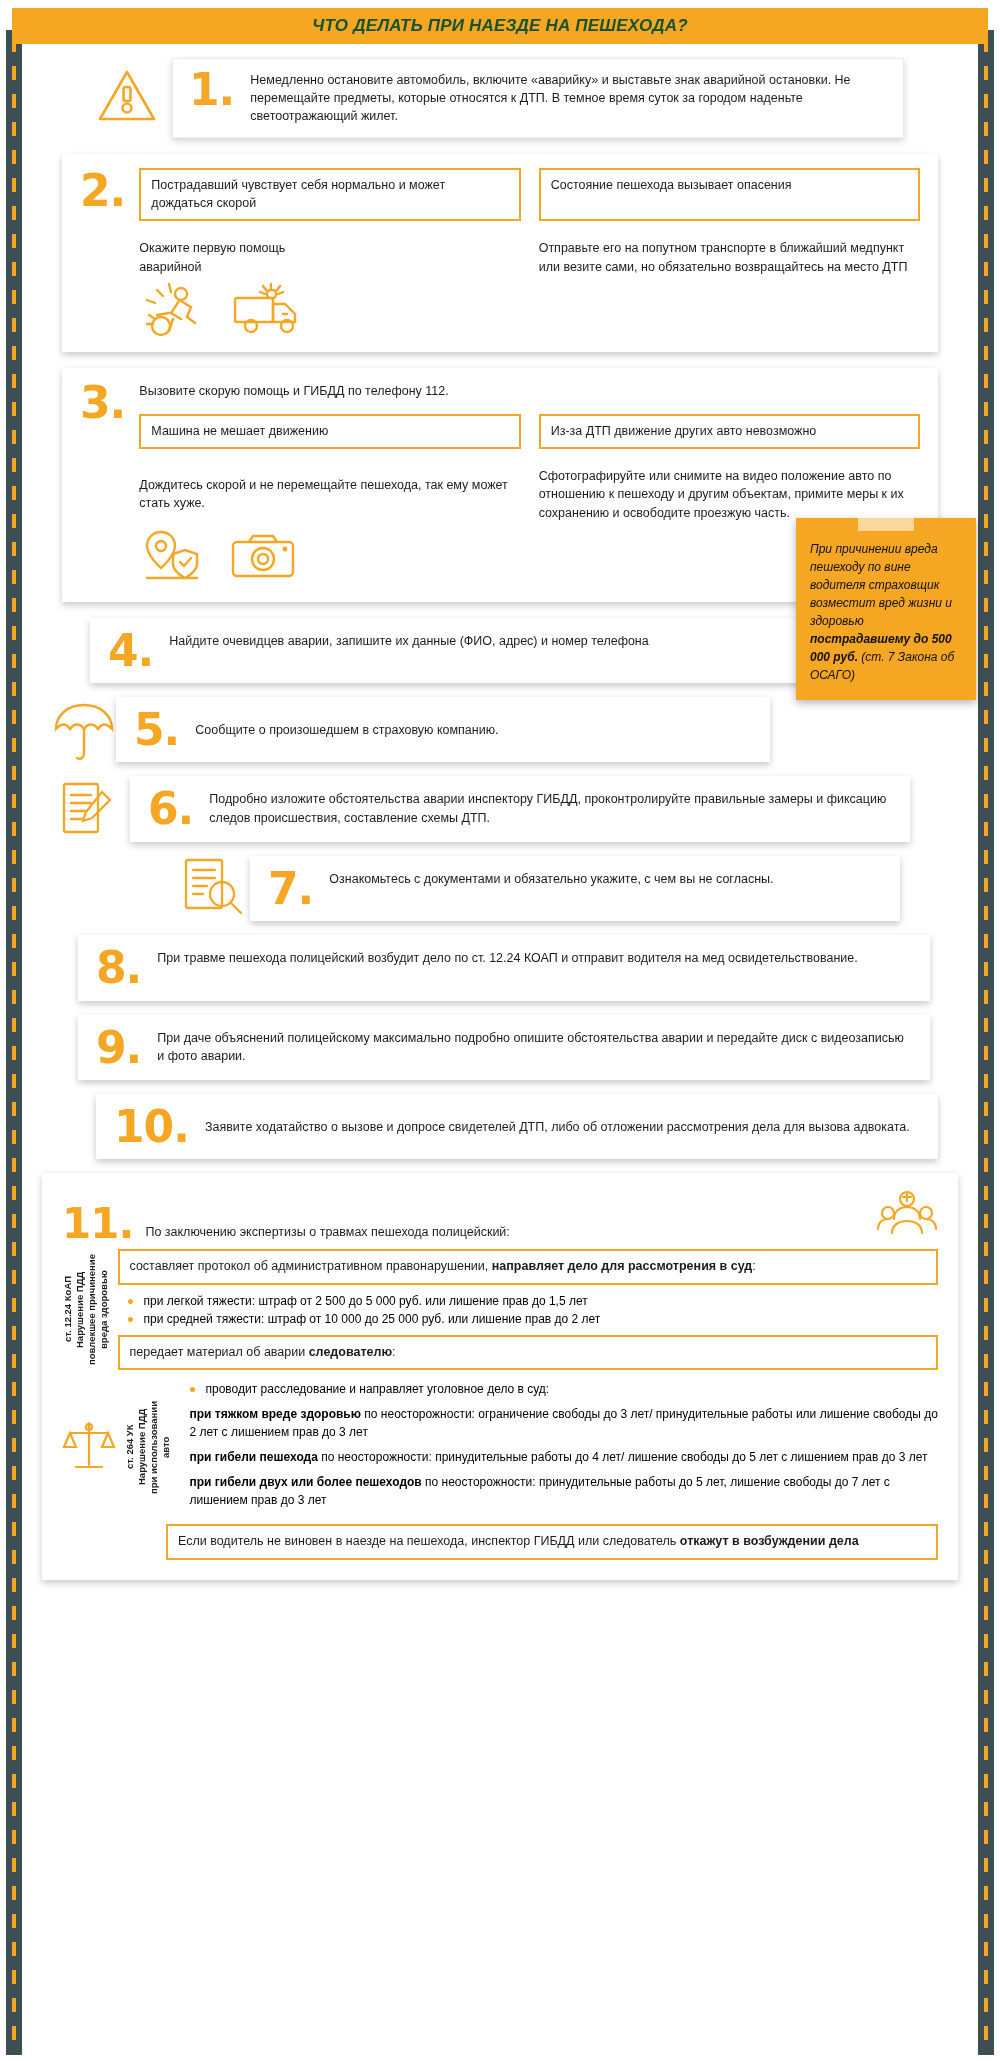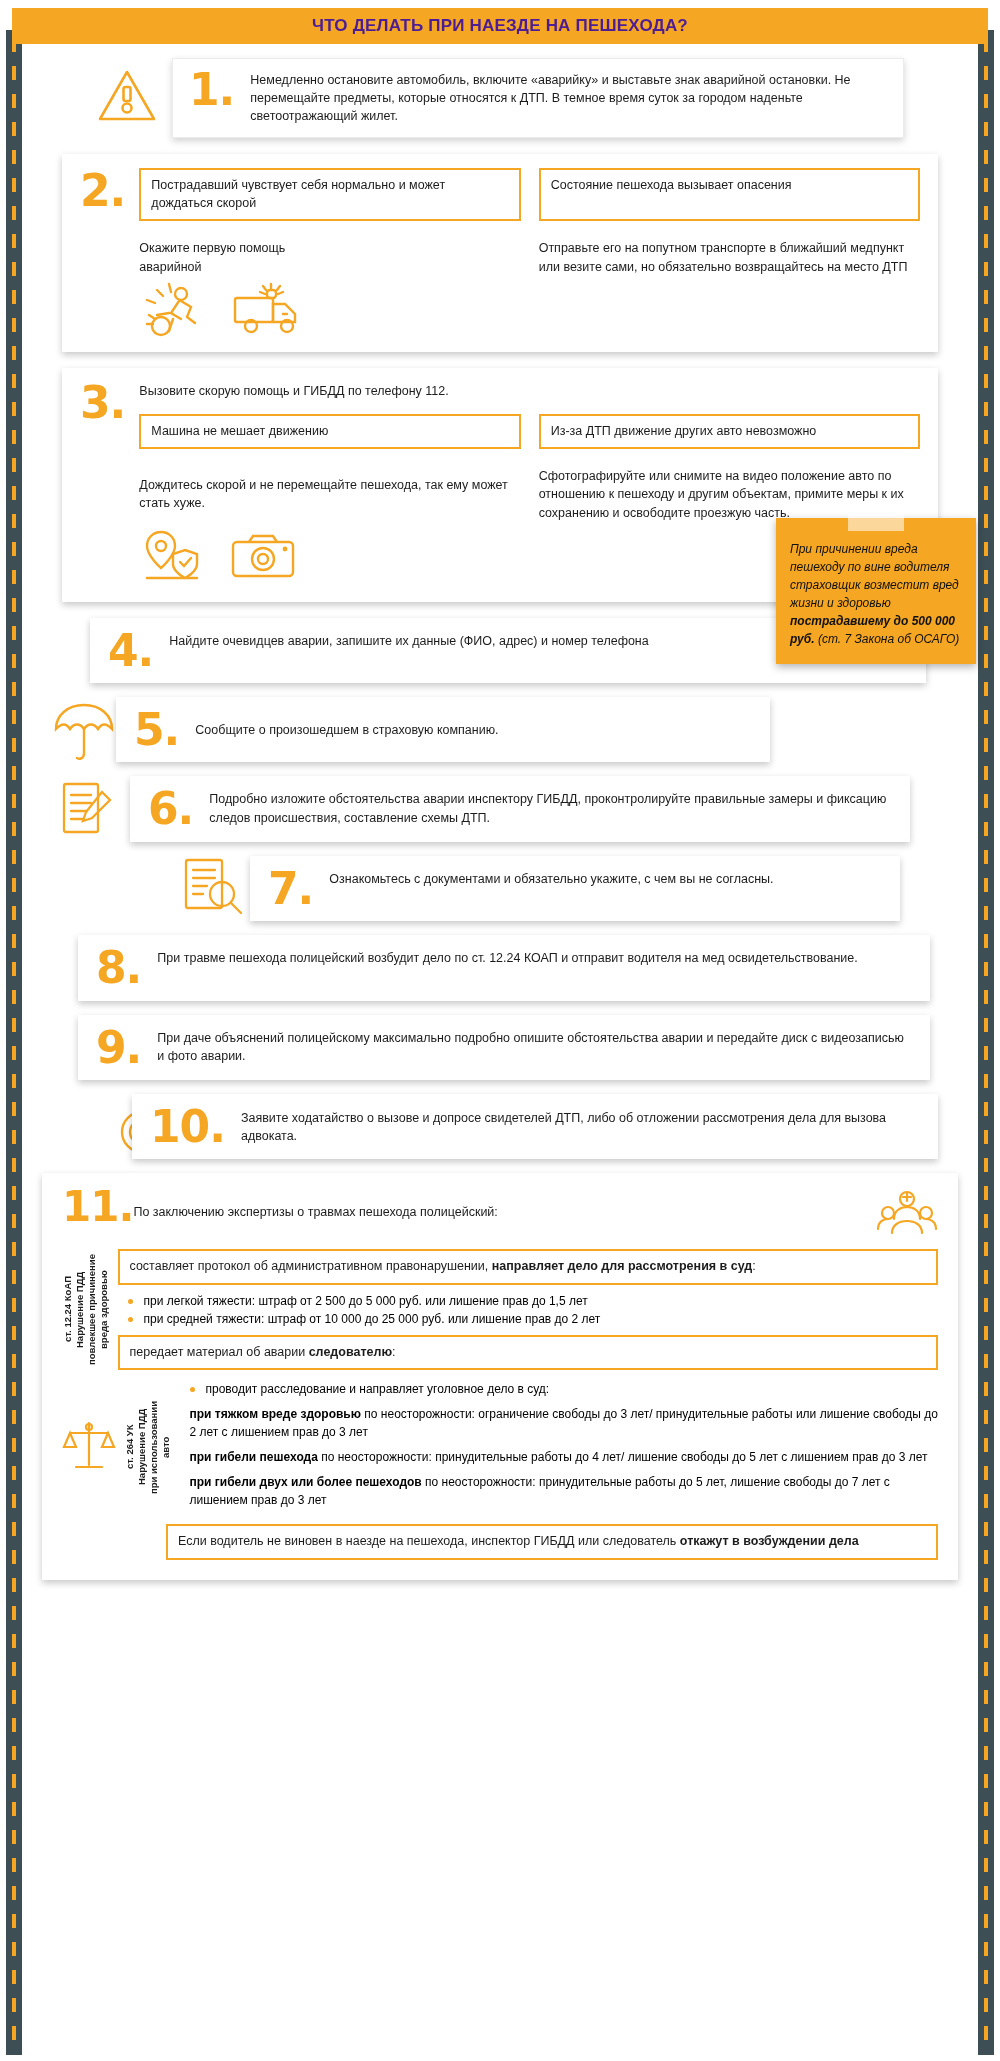--- a/index.html
+++ b/index.html
@@ -13,24 +13,25 @@
   
   .header-bar {
     position: relative;
     margin: 8px 12px 0 12px;
     height: 36px;
     background: #F5A623;
     display: flex; align-items: center; justify-content: center;
     z-index: 5;
   }
   .header-bar .title {
-    color: #4c1d95;
+    color: #14532d;
     font-size: 17px;
     font-weight: 700;
     letter-spacing: .2px;
+    font-style: italic;
   }
 
   
   .rail {
     position: absolute;
     top: 30px;
     width: 16px;
     height: 2025px;
     background: #3d4f54;
     z-index: 0;
@@ -97,31 +98,31 @@
 
   .c2 { margin: 0 32px 16px 32px; padding: 14px 18px 10px 18px; }
   .c3 { margin: 0 32px 16px 32px; padding: 14px 18px 12px 18px; }
 
   .c4 { margin: 0 44px 14px 60px; display:flex; gap:16px; align-items:flex-start; padding: 14px 18px;}
   .c5 { margin: 0 200px 14px 86px; display:flex; gap:16px; align-items:center; padding: 14px 18px;}
   .c6 { margin: 0 60px 14px 100px; display:flex; gap:16px; align-items:flex-start; padding: 14px 18px;}
   .c7 { margin: 0 70px 14px 220px; display:flex; gap:16px; align-items:flex-start; padding: 14px 18px;}
   .c8 { margin: 0 40px 14px 48px; display:flex; gap:16px; align-items:flex-start; padding: 14px 18px;}
   .c9 { margin: 0 40px 14px 48px; display:flex; gap:16px; align-items:flex-start; padding: 14px 18px;}
-  .c10 { margin: 0 32px 14px 102px; display:flex; gap:16px; align-items:center; padding: 14px 18px;}
+  .c10 { margin: 0 32px 14px 66px; display:flex; gap:16px; align-items:center; padding: 14px 18px;}
   .c11 { margin: 0 12px 6px 12px; padding: 16px 20px 20px 20px; }
 
   
   .out-icon { position: absolute; color:#F5A623; }
 
   
   .note {
     position: absolute;
     right: 24px; top: 518px;
-    width: 200px;
+    width: 180px;
     background: #F5A623;
     box-shadow: 0 3px 8px rgba(0,0,0,.3);
     padding: 22px 14px 16px 14px;
     z-index: 6;
     font-style: italic;
     font-size: 12px;
     color: #111;
     line-height: 1.5;
   }
   .note .tape {
@@ -321,21 +322,21 @@
         <path d="M30 32 L60 4 M52 4 h9 v9"></path>
       </svg>
     </span>
     <div class="card c10">
       <span class="num big">10.</span>
       <p class="txt">Заявите ходатайство о вызове и допросе свидетелей ДТП, либо об отложении рассмотрения дела для вызова адвоката.</p>
     </div>
   </div>
 
   <div class="card c11">
-    <div style="display:flex; align-items:flex-start; gap:0;">
+    <div style="display:flex; align-items:flex-end; gap:12px;">
       <span class="num" style="font-size:42px;">11.</span>
       <p class="txt" style="padding-top:14px; flex:1;">По заключению экспертизы о травмах пешехода полицейский:</p>
       <span class="icon">
         <svg width="62" height="48" viewBox="0 0 62 48" fill="none" stroke="#F5A623" stroke-width="2.2" stroke-linecap="round">
           <circle cx="31" cy="10" r="7"></circle>
           <path d="M27 8 h8 M31 4 v8"></path>
           <path d="M18 30 c0-8 6-12 13-12 s13 4 13 12"></path>
           <circle cx="12" cy="24" r="6"></circle>
           <path d="M2 40 c0-7 5-10 10-10"></path>
           <circle cx="50" cy="24" r="6"></circle>

